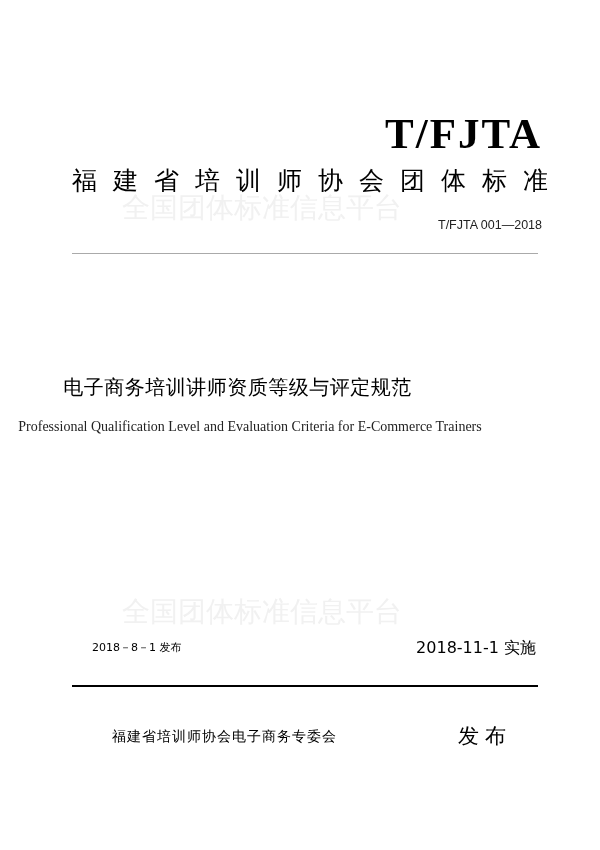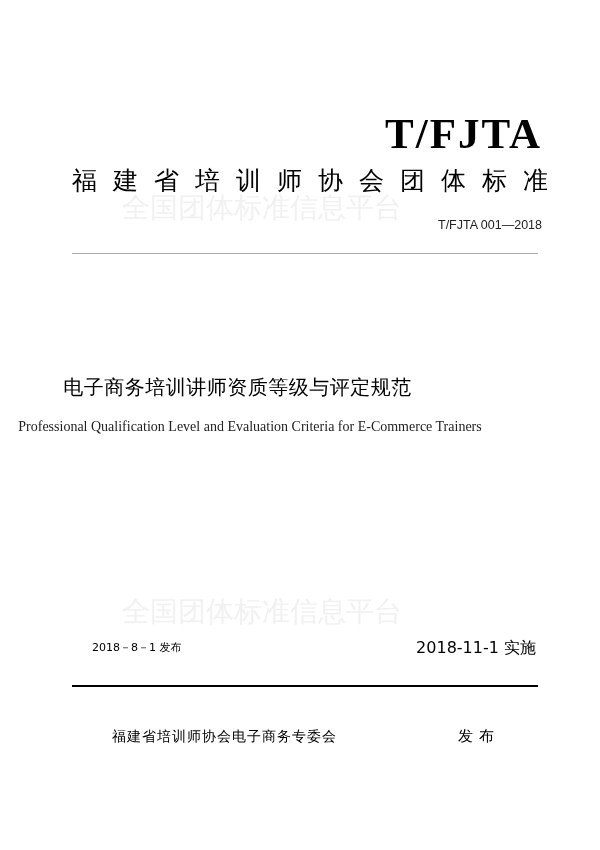--- a/index.html
+++ b/index.html
@@ -108,21 +108,21 @@
     .issuer {
       left: 112px;
       top: 726px;
       font-size: 14px;
       line-height: 20px;
       letter-spacing: 1px;
     }
     .issue-label {
       left: 458px;
       top: 726px;
-      font-size: 15px;
+      font-size: 21px;
       line-height: 20px;
       letter-spacing: 6px;
     }
   </style>
 </head>
 <body>
 
 <div class="abs watermark wm1">全国团体标准信息平台</div>
 <div class="abs watermark wm2">全国团体标准信息平台</div>
 

